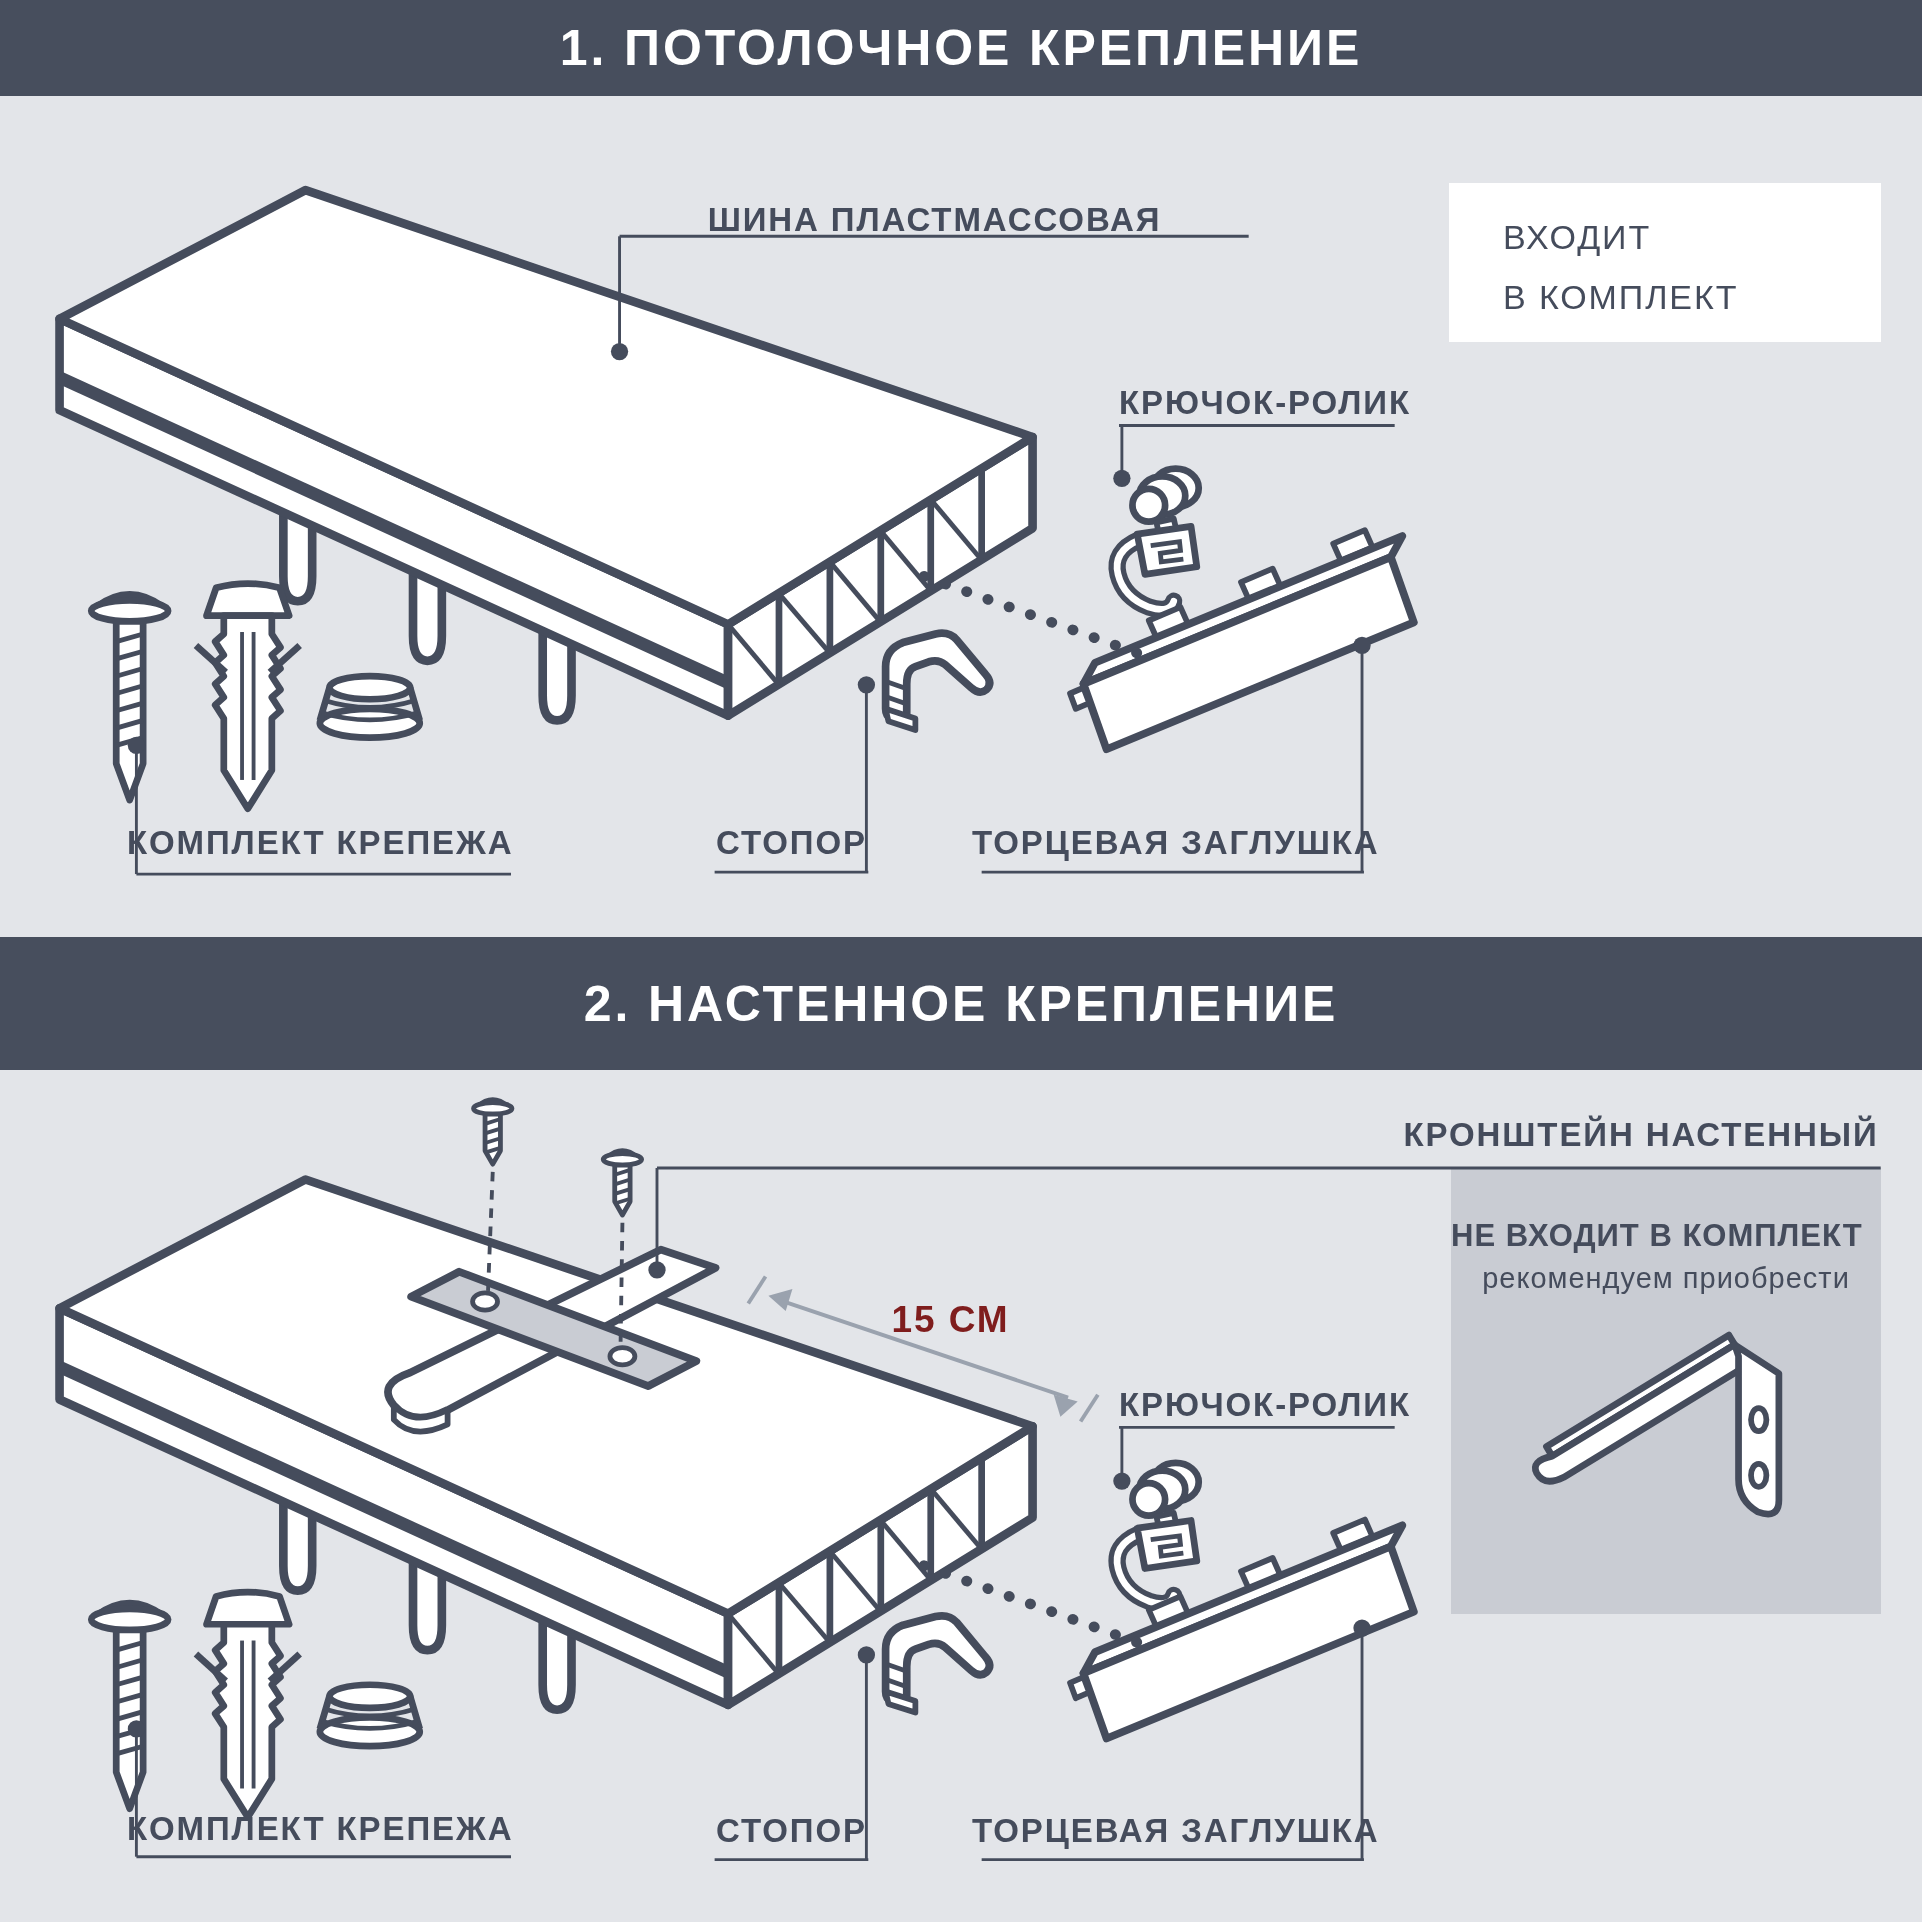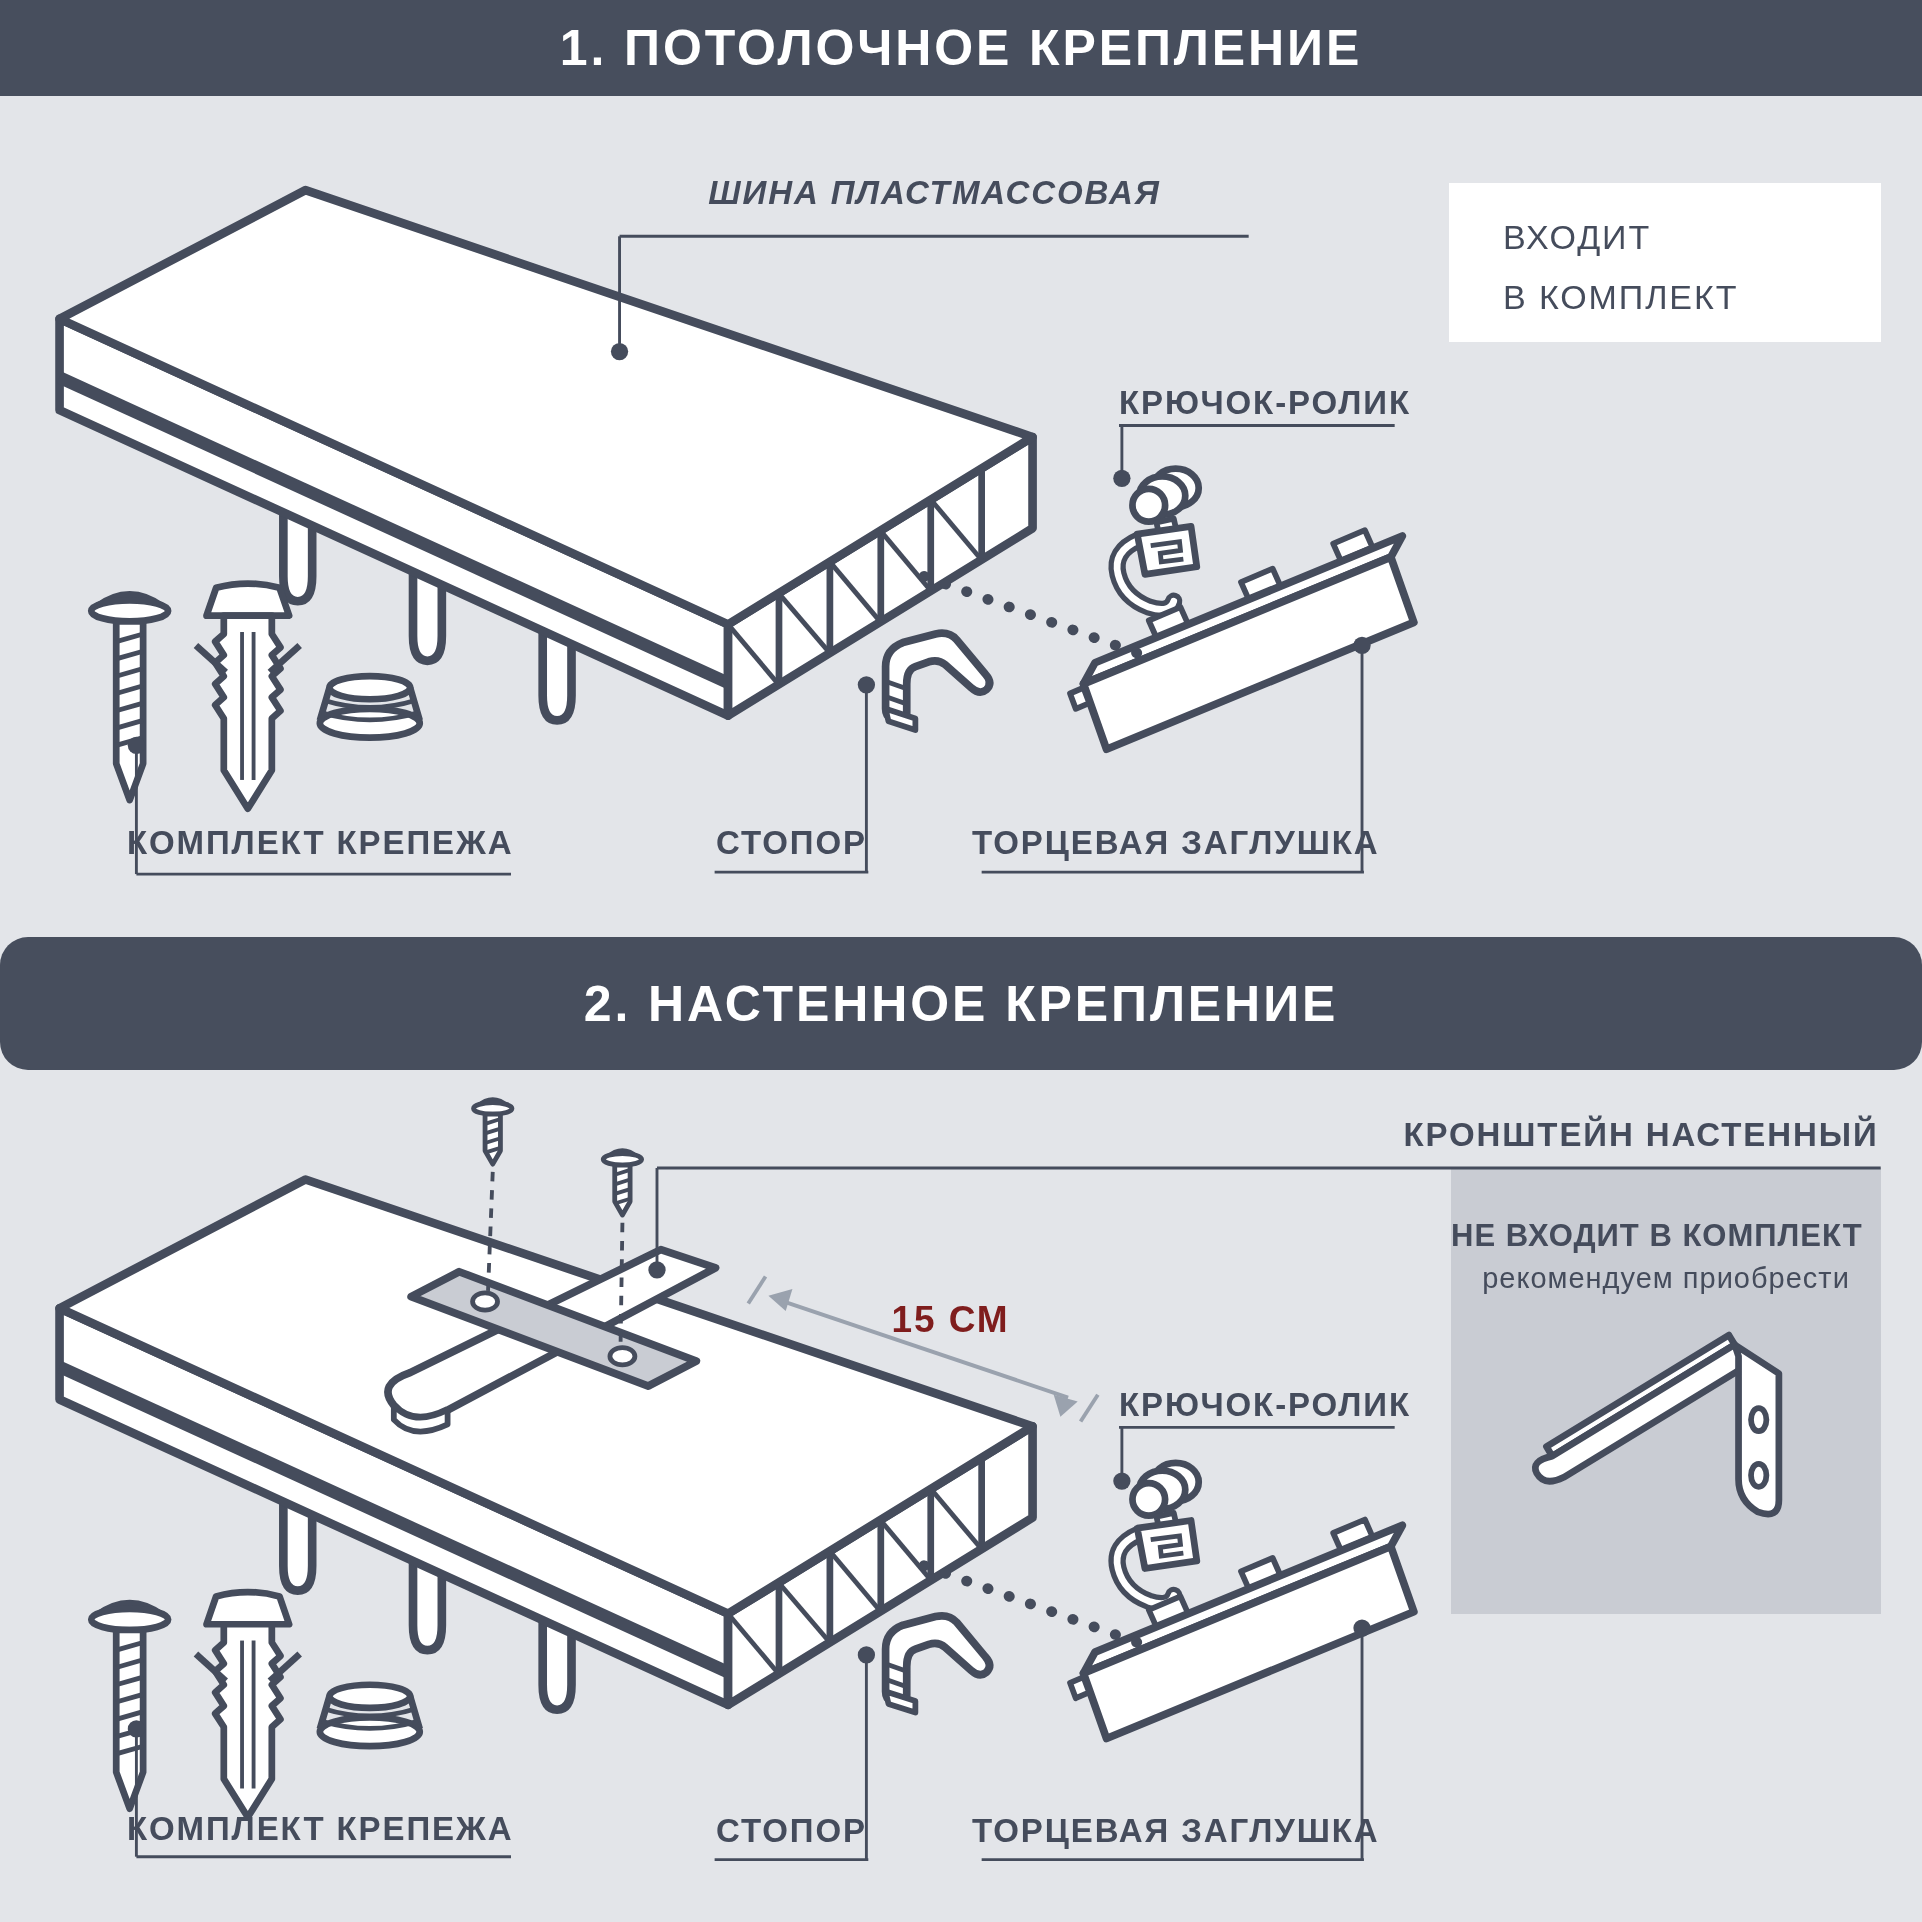--- a/index.html
+++ b/index.html
@@ -28,21 +28,21 @@
 </head>
 <body>
 
 <div class="stage">
 
   <div class="layer boxes">
     <div class="band" style="top:0;height:96px;">
       <div class="band-title">1. ПОТОЛОЧНОЕ КРЕПЛЕНИЕ</div>
     </div>
     <div class="whitebox"></div>
-    <div class="band" style="top:937px;height:133px;border-radius:28px;">
+    <div class="band" style="top:937px;height:133px;">
       <div class="band-title">2. НАСТЕННОЕ КРЕПЛЕНИЕ</div>
     </div>
     <div class="graybox"></div>
   </div>
 
   <svg class="art" viewBox="0 0 2001 2001">
     <defs>
 
       <g id="rail-shape">
         <g stroke="#454c5c" stroke-width="9" fill="#ffffff" stroke-linejoin="round">
@@ -245,21 +245,21 @@
     <g fill="#454c5c">
       <circle cx="684" cy="1322" r="9"></circle>
       <circle cx="1168" cy="1542" r="9"></circle>
       <circle cx="142" cy="1800" r="9"></circle>
       <circle cx="902" cy="1723" r="9"></circle>
       <circle cx="1418" cy="1695" r="9"></circle>
     </g>
   </svg>
 
   <div class="layer labels">
-    <div class="lbl" style="left:620px;top:172px;width:629px;font-style:italic;">ШИНА ПЛАСТМАССОВАЯ</div>
+    <div class="lbl" style="left:620px;top:199px;width:629px;">ШИНА ПЛАСТМАССОВАЯ</div>
 
     <div class="included-text">
       <div>ВХОДИТ</div>
       <div>В КОМПЛЕКТ</div>
     </div>
 
     <div class="lbl" style="left:1119px;top:382px;width:276px;">КРЮЧОК-РОЛИК</div>
     <div class="lbl" style="left:127px;top:822px;width:384px;">КОМПЛЕКТ КРЕПЕЖА</div>
     <div class="lbl" style="left:705px;top:822px;width:173px;">СТОПОР</div>
     <div class="lbl" style="left:972px;top:822px;width:402px;">ТОРЦЕВАЯ ЗАГЛУШКА</div>

